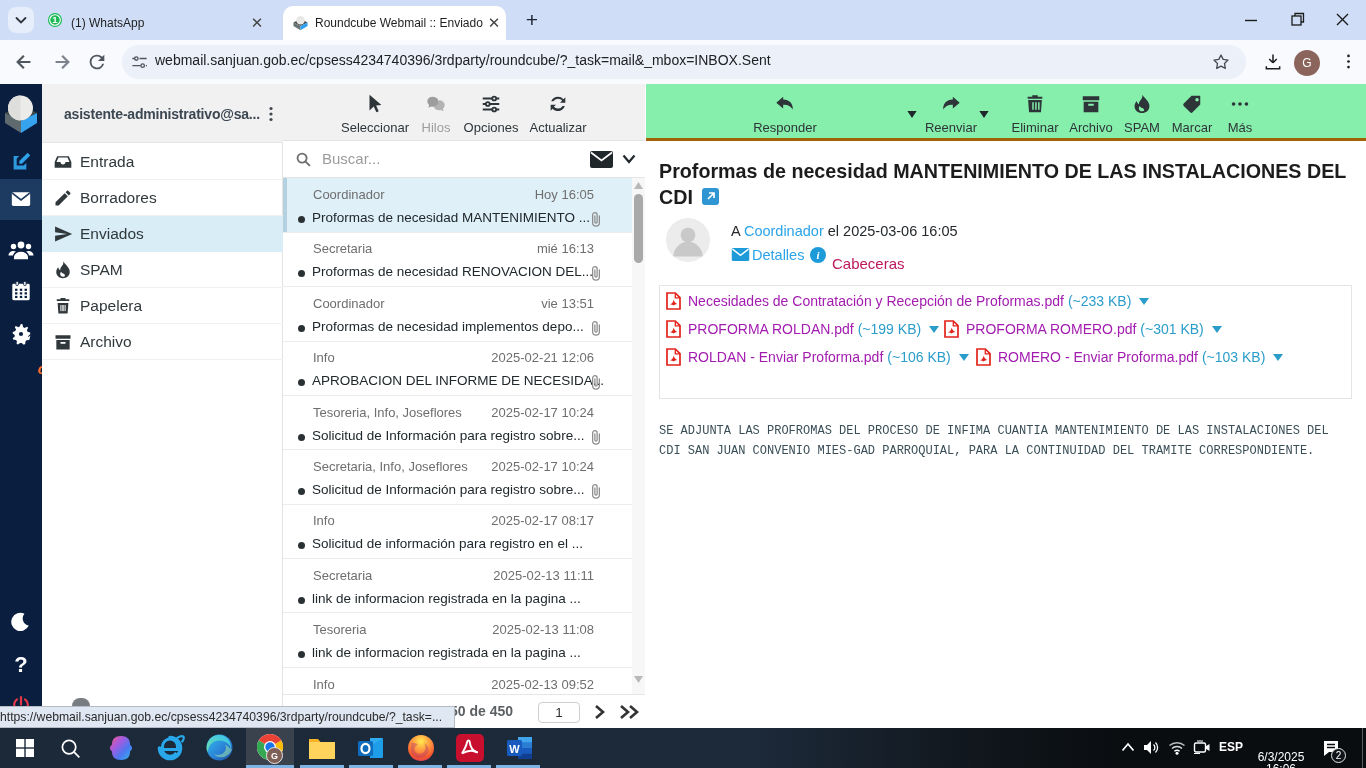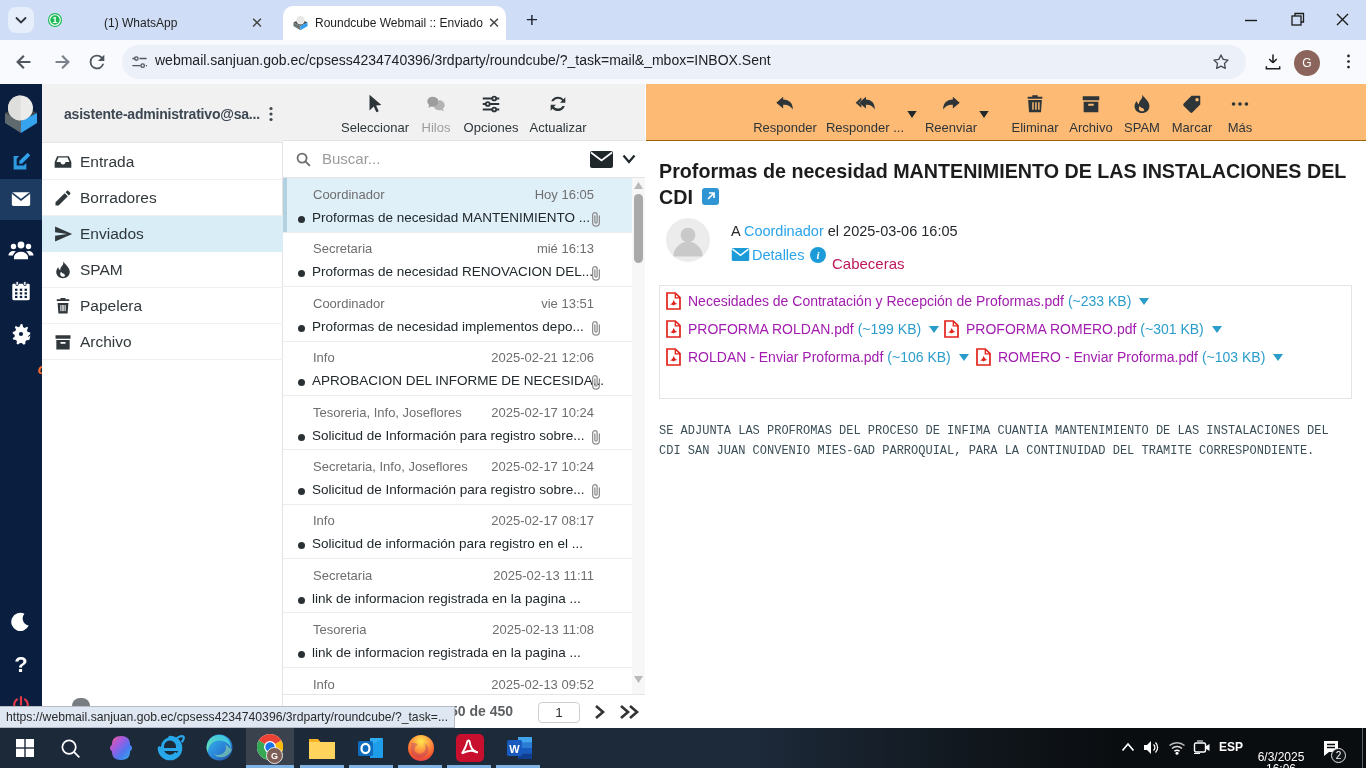--- a/index.html
+++ b/index.html
@@ -4,21 +4,21 @@
 <style>
   * { margin:0; padding:0; box-sizing:border-box; }
   html,body { width:1366px; height:768px; overflow:hidden; }
   body { font-family:"Liberation Sans", sans-serif; position:relative; background:#fff; }
   .abs { position:absolute; }
   svg { display:block; }
   
   #tabstrip { left:0; top:0; width:1366px; height:40px; background:#cfdef6; }
   #tabsearch { left:8px; top:7px; width:26px; height:26px; border-radius:8px; background:#e6edfb; }
   #tab1 { left:40px; top:6px; width:240px; height:34px; }
-  #tab1 .title { position:absolute; left:31px; top:10px; font-size:12px; color:#1f1f1f;margin-left:33px; }
+  #tab1 .title { position:absolute; left:31px; top:10px; font-size:12px; color:#1f1f1f; }
   #tab2 { left:283px; top:6px; width:223px; height:34px; background:#fff; border-radius:10px 10px 0 0; }
   #tab2 .title { position:absolute; left:32px; top:10px; font-size:12px; color:#1f1f1f; width:168px; white-space:nowrap; overflow:hidden; }
   .tabclose { position:absolute; width:16px; height:16px; color:#444; font-size:15px; line-height:16px; text-align:center; }
   #newtab { left:520px; top:8px; width:24px; height:24px; color:#1f2532; font-size:21px; line-height:23px; text-align:center; font-weight:400; }
   #toolbar { left:0; top:40px; width:1366px; height:44px; background:#f8fafd; }
   .navic { position:absolute; top:51px; width:22px; height:22px; color:#50565e; }
   #urlpill { left:122px; top:45px; width:1124px; height:34px; border-radius:17px; background:#ecf0f9; }
   #urltext { left:155px; top:52px; font-size:14px; color:#202124; }
   
   #page { left:0; top:84px; width:1366px; height:644px; background:#fff; overflow:hidden; }
@@ -42,29 +42,29 @@
   .msg { position:absolute; left:0; width:349px; height:55px; }
   .msg .sender { position:absolute; left:30px; top:9px; font-size:13px; color:#6e6e6e; max-width:210px; white-space:nowrap; }
   .msg .mdate { position:absolute; right:38px; top:9px; font-size:13px; color:#6e6e6e; }
   .msg .dot { position:absolute; left:15px; top:38px; width:7px; height:7px; border-radius:50%; background:#2a3134; }
   .msg .subj { position:absolute; left:29px; top:32px; font-size:13.5px; color:#20282c; width:297px; white-space:nowrap; overflow:hidden; }
   .msg .clip { position:absolute; right:27px; top:33px; width:18px; height:18px; color:#8d8d8d; }
   .msep { position:absolute; left:0; width:349px; height:1px; background:#ececec; }
   #listfoot { left:0; top:610px; width:362px; height:34px; background:#fff; border-top:1px solid #e6e6e6; }
   
   #mailpanel { left:646px; top:0; width:720px; height:644px; background:#fff; }
-  #mailbar { left:0; top:0; width:720px; height:57px; background:#fdba74; border-bottom:1px solid #a16207; }
+  #mailbar { left:0; top:0; width:720px; height:57px; background:#86efac; border-bottom:3px solid #a16207; }
   .arow { position:absolute; height:20px; display:flex; align-items:center; font-size:14px; white-space:nowrap; }
   .arow .pdfic { width:15px; height:18px; margin-right:7px; }
   .arow .aname { color:#a21caf; }
   .arow .asize { color:#2b9dcb; margin-left:4px; }
   .arow .acaret { width:10px; height:7px; margin-left:8px; }
   #bodytext { left:13px; top:337px; width:680px; font-family:"Liberation Mono", monospace; font-size:12px; color:#3a4e57; line-height:20px; }
   
-  #statusbar { left:0; top:706px; width:455px; height:22px; background:#dfe7f2; border:1px solid #b5bcc7; border-left:none; font-size:12.2px; color:#2a2a2a; line-height:20px; padding-left:6px; white-space:nowrap; overflow:hidden; }
+  #statusbar { left:0; top:706px; width:455px; height:22px; background:#dfe7f2; border:1px solid #b5bcc7; border-left:none; font-size:12.2px; color:#2a2a2a; line-height:20px; white-space:nowrap; overflow:hidden; }
   
   #taskbar { left:0; top:728px; width:1366px; height:40px; background:linear-gradient(90deg,#1c2939 0%,#1d2a3a 55%,#10161c 72%,#0a0d10 82%,#0a0d10 100%); }
   .tklab { color:#fff; }
 </style>
 </head>
 <body>
 
   <div class="abs" id="tabstrip"></div>
   <div class="abs" id="tabsearch">
     <svg viewBox="0 0 26 26">
@@ -407,26 +407,20 @@
     </div>
 
     <div class="abs" id="mailpanel">
       <div class="abs" id="mailbar">
         <div class="lbtn" style="left:103px;width:72px">
           <svg class="lic" viewBox="0 0 24 24" fill="currentColor">
             <path d="M10 4L2.5 10.5 10 17v-4.2c5-.3 8.2 1.4 10.5 5.2.3-6.5-3.6-10.5-10.5-10.8z"></path>
           </svg>
           <div class="llab">Responder</div>
         </div>
-        <div class="lbtn" style="left:178px;width:82px">
-          <svg class="lic" viewBox="0 0 24 24" fill="currentColor">
-            <path d="M8 5L1.8 10.5 8 16v-3l-3-2.5L8 8zM13 4L5.5 10.5 13 17v-4.2c4.6-.3 7.6 1.4 9.7 5.2.3-6.5-3.3-10.5-9.7-10.8z"></path>
-          </svg>
-          <div class="llab">Responder ...</div>
-        </div>
         <svg class="abs" style="left:261px;top:27px" width="10" height="7" viewBox="0 0 12 9">
           <path d="M6 9L0 0h12z" fill="#20282c"></path>
         </svg>
         <div class="lbtn" style="left:270px;width:70px">
           <svg class="lic" viewBox="0 0 24 24" fill="currentColor">
             <path d="M14 4l7.5 6.5L14 17v-4.2c-5-.3-8.2 1.4-10.5 5.2C3.2 11.5 7.1 7.5 14 7.2z"></path>
           </svg>
           <div class="llab">Reenviar</div>
         </div>
         <svg class="abs" style="left:333px;top:27px" width="10" height="7" viewBox="0 0 12 9">

